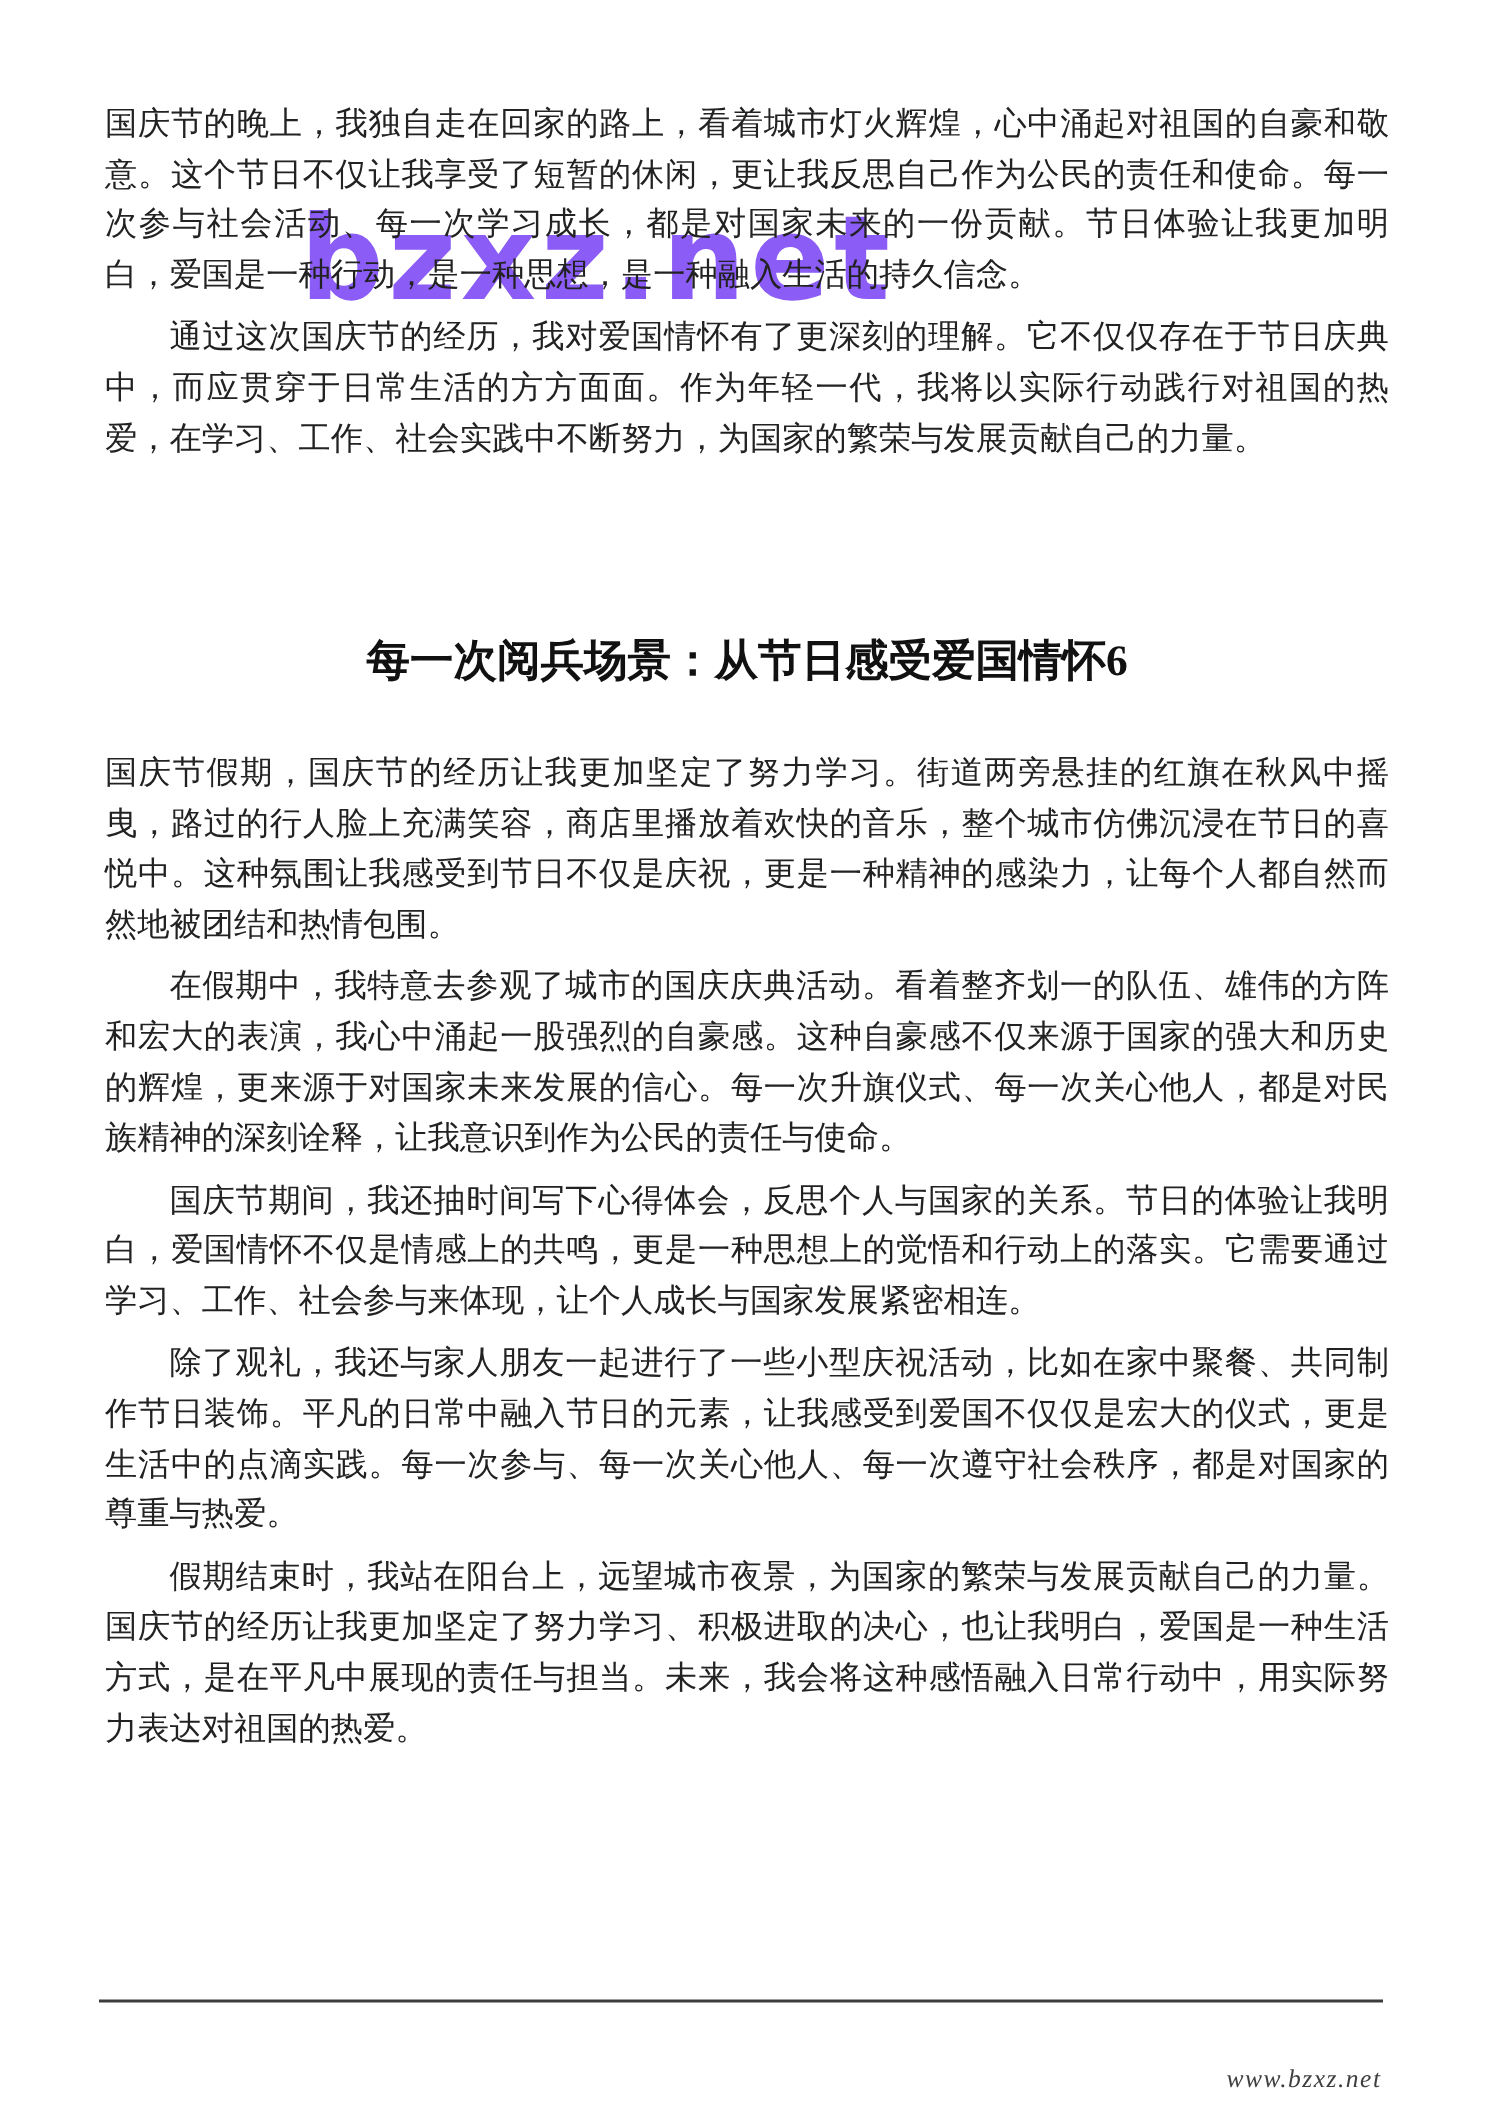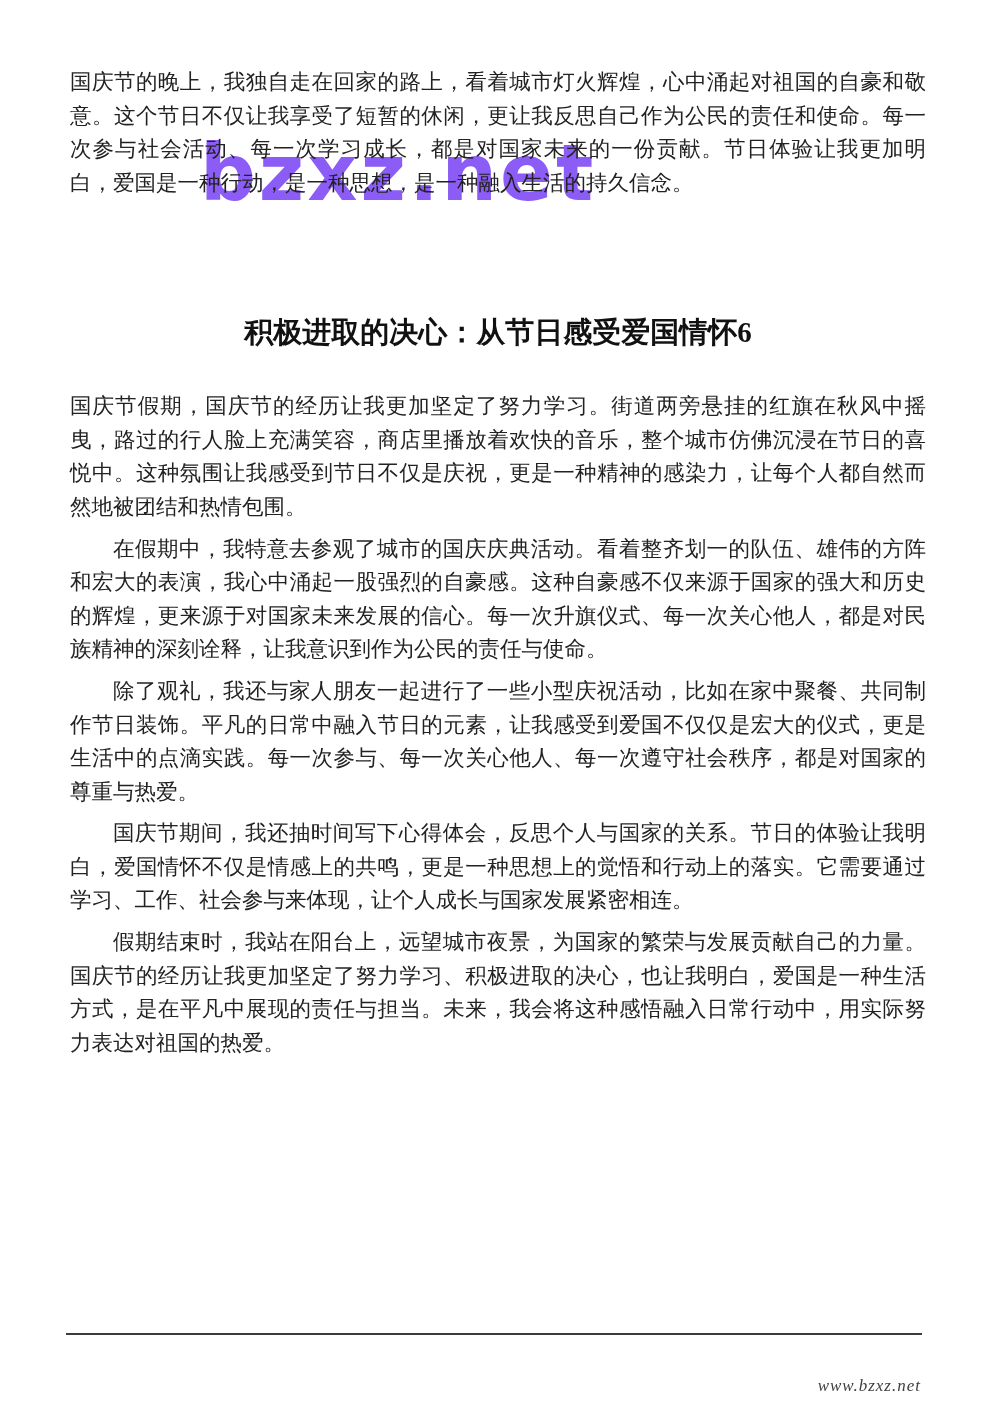--- a/index.html
+++ b/index.html
@@ -76,26 +76,27 @@
 </style>
 </head>
 <body>
 
 <div class="page">
 
   <div class="watermark">bzxz.net</div>
 
   <div class="content">
     <p class="para">国庆节的晚上，我独自走在回家的路上，看着城市灯火辉煌，心中涌起对祖国的自豪和敬意。这个节日不仅让我享受了短暂的休闲，更让我反思自己作为公民的责任和使命。每一次参与社会活动、每一次学习成长，都是对国家未来的一份贡献。节日体验让我更加明白，爱国是一种行动，是一种思想，是一种融入生活的持久信念。</p>
+    <p class="para indent">通过这次国庆节的经历，我对爱国情怀有了更深刻的理解。它不仅仅存在于节日庆典中，而应贯穿于日常生活的方方面面。作为年轻一代，我将以实际行动践行对祖国的热爱，在学习、工作、社会实践中不断努力，为国家的繁荣与发展贡献自己的力量。</p>
 
-    <h1 class="title">积极进取的决心：从节日感受爱国情怀6</h1>
+    <h1 class="title">每一次阅兵场景：从节日感受爱国情怀6</h1>
 
     <p class="para">国庆节假期，国庆节的经历让我更加坚定了努力学习。街道两旁悬挂的红旗在秋风中摇曳，路过的行人脸上充满笑容，商店里播放着欢快的音乐，整个城市仿佛沉浸在节日的喜悦中。这种氛围让我感受到节日不仅是庆祝，更是一种精神的感染力，让每个人都自然而然地被团结和热情包围。</p>
     <p class="para indent">在假期中，我特意去参观了城市的国庆庆典活动。看着整齐划一的队伍、雄伟的方阵和宏大的表演，我心中涌起一股强烈的自豪感。这种自豪感不仅来源于国家的强大和历史的辉煌，更来源于对国家未来发展的信心。每一次升旗仪式、每一次关心他人，都是对民族精神的深刻诠释，让我意识到作为公民的责任与使命。</p>
+    <p class="para indent">国庆节期间，我还抽时间写下心得体会，反思个人与国家的关系。节日的体验让我明白，爱国情怀不仅是情感上的共鸣，更是一种思想上的觉悟和行动上的落实。它需要通过学习、工作、社会参与来体现，让个人成长与国家发展紧密相连。</p>
     <p class="para indent">除了观礼，我还与家人朋友一起进行了一些小型庆祝活动，比如在家中聚餐、共同制作节日装饰。平凡的日常中融入节日的元素，让我感受到爱国不仅仅是宏大的仪式，更是生活中的点滴实践。每一次参与、每一次关心他人、每一次遵守社会秩序，都是对国家的尊重与热爱。</p>
-    <p class="para indent">国庆节期间，我还抽时间写下心得体会，反思个人与国家的关系。节日的体验让我明白，爱国情怀不仅是情感上的共鸣，更是一种思想上的觉悟和行动上的落实。它需要通过学习、工作、社会参与来体现，让个人成长与国家发展紧密相连。</p>
     <p class="para indent">假期结束时，我站在阳台上，远望城市夜景，为国家的繁荣与发展贡献自己的力量。国庆节的经历让我更加坚定了努力学习、积极进取的决心，也让我明白，爱国是一种生活方式，是在平凡中展现的责任与担当。未来，我会将这种感悟融入日常行动中，用实际努力表达对祖国的热爱。</p>
   </div>
 
   <div class="footer-rule"></div>
   <div class="footer-site">www.bzxz.net</div>
 
 </div>
 
 </body></html>

